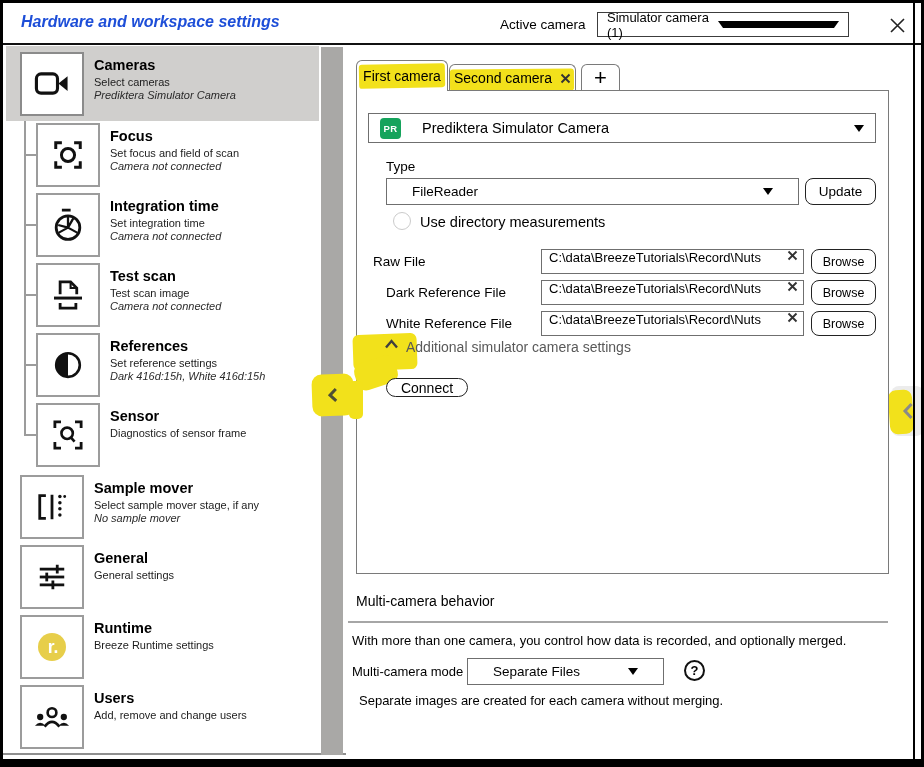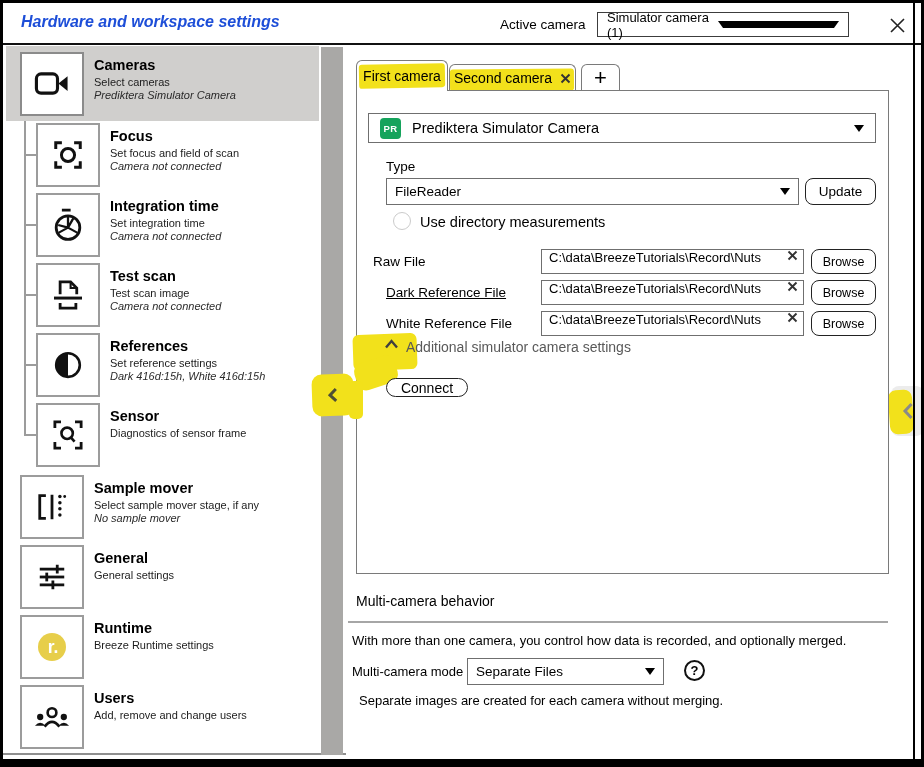--- a/index.html
+++ b/index.html
@@ -41,25 +41,25 @@
   .tab .lbl { position:relative; font-size:14px; color:#000; z-index:2; }
   .tab1 { left:353px; top:57px; width:92px; height:31px; z-index:3; }
   .tab2 { left:446px; top:61px; width:127px; height:27px; }
   .tab3 { left:578px; top:61px; width:39px; height:27px; }
   .tab3 .lbl { font-size:22px; font-weight:400; line-height:20px; }
   .hl1 { position:absolute; left:2px; top:3px; width:86px; height:24px; background:#f2e11b; transform:rotate(-1.2deg); border-radius:3px; z-index:1; }
   .hl2 { position:absolute; left:0px; top:4px; width:124px; height:22px; background:#f2e11b; transform:rotate(-0.6deg); border-radius:3px; z-index:1; }
 
   
   .pane { position:absolute; left:353px; top:87px; width:533px; height:484px; border:1px solid #7a7a7a; background:#fff; z-index:2; }
-  .cam-dd { position:absolute; left:365px; top:110px; width:508px; height:30px; border:1px solid #6f6f6f; background:#fff; display:flex; align-items:center; padding:8px 11px; gap:11px; z-index:3; }
+  .cam-dd { position:absolute; left:365px; top:110px; width:508px; height:30px; border:1px solid #6f6f6f; background:#fff; display:flex; align-items:center; padding:8px 11px; gap:21px; z-index:3; }
   .pr-badge { width:21px; height:21px; border-radius:4px; background:#15a35c; color:#fff; font-size:9.5px; font-weight:700; display:flex; align-items:center; justify-content:center; letter-spacing:0.3px; }
   .cam-dd .lbl { flex:1; font-size:14.5px; }
   .fieldlabel { position:absolute; font-size:13.5px; color:#000; z-index:3; }
-  .select { position:absolute; border:1px solid #6f6f6f; background:#fff; display:flex; align-items:center; padding:0 8px; z-index:3; }
+  .select { position:absolute; border:1px solid #6f6f6f; background:#fff; display:flex; align-items:center; padding:0 25px; z-index:3; }
   .select .lbl { flex:1; font-size:13.5px; }
   .btn { position:absolute; border:1.4px solid #222; border-radius:8px; background:#fff; display:flex; align-items:center; justify-content:center; font-size:13.5px; color:#000; cursor:pointer; z-index:3; }
   .radio { position:absolute; left:390px; top:209px; width:18px; height:18px; border:1.6px solid #cbcbcb; border-radius:50%; background:#fff; z-index:3; cursor:pointer; }
   .fileinput { position:absolute; left:538px; width:263px; height:25px; border:1px solid #6f6f6f; background:#fff; display:flex; align-items:flex-start; padding:0 5px 0 7px; gap:4px; z-index:3; }
   .fileinput .val { flex:1; font-size:13px; white-space:nowrap; overflow:hidden; }
   .addl-link { position:absolute; left:381px; top:336px; display:flex; align-items:flex-start; gap:7px; z-index:3; cursor:pointer; }
   .addl-link .lbl { font-size:14px; color:#595959; }
   .blob-a1 { left:350px; top:331px; width:64px; height:36px; border-radius:6px; transform:rotate(-2deg); z-index:2; }
   .blob-a2 { left:352px; top:356px; width:42px; height:28px; border-radius:9px; transform:rotate(-18deg); z-index:2; }
   .blob-a3 { left:346px; top:378px; width:14px; height:38px; border-radius:5px; z-index:2; }
@@ -304,21 +304,21 @@
 
   <div class="fieldlabel" style="left:370px; top:251px;">Raw File</div>
   <div class="fileinput" style="top:246px;">
     <span class="val">C:\data\BreezeTutorials\Record\Nuts</span>
     <svg width="11" height="11" viewBox="0 0 11 11">
         <path d="M1.5 1.5 L9.5 9.5 M9.5 1.5 L1.5 9.5" stroke="#333" stroke-width="1.9" fill="none"></path>
       </svg>
   </div>
   <div class="btn" style="left:808px; top:246px; width:65px; height:25px; font-size:12.5px;">Browse</div>
 
-  <div class="fieldlabel" style="left:383px; top:282px;text-decoration:underline;">Dark Reference File</div>
+  <div class="fieldlabel" style="left:383px; top:282px;">Dark Reference File</div>
   <div class="fileinput" style="top:277px;">
     <span class="val">C:\data\BreezeTutorials\Record\Nuts</span>
     <svg width="11" height="11" viewBox="0 0 11 11">
         <path d="M1.5 1.5 L9.5 9.5 M9.5 1.5 L1.5 9.5" stroke="#333" stroke-width="1.9" fill="none"></path>
       </svg>
   </div>
   <div class="btn" style="left:808px; top:277px; width:65px; height:25px; font-size:12.5px;">Browse</div>
 
   <div class="fieldlabel" style="left:383px; top:313px;">White Reference File</div>
   <div class="fileinput" style="top:308px;">

